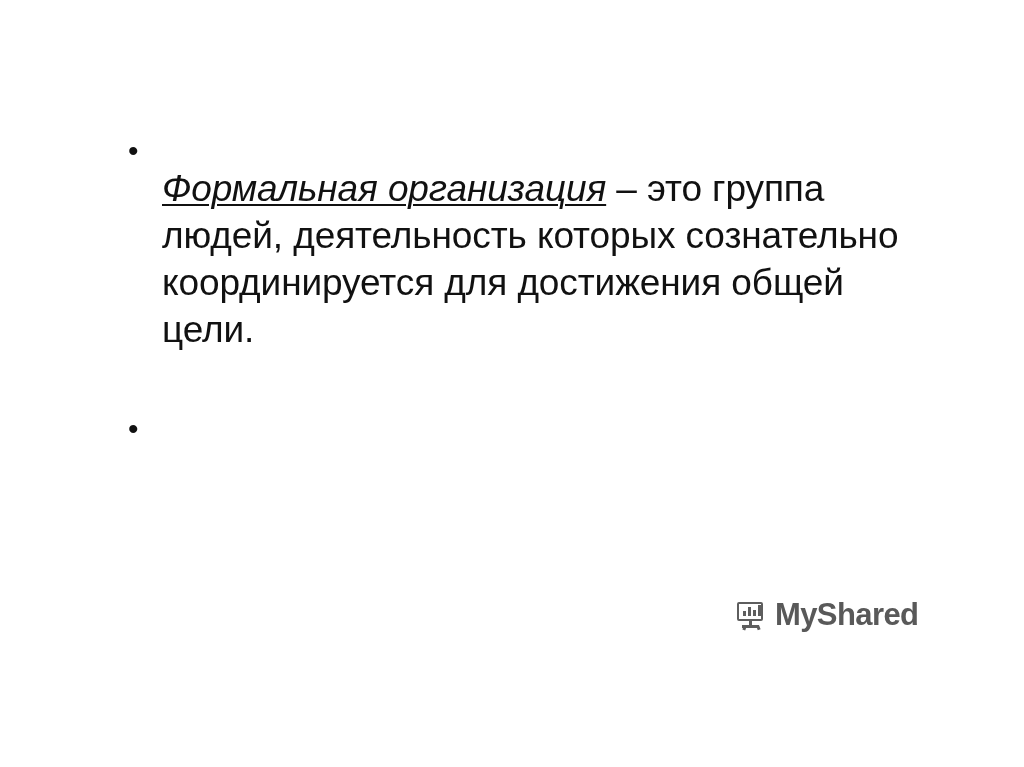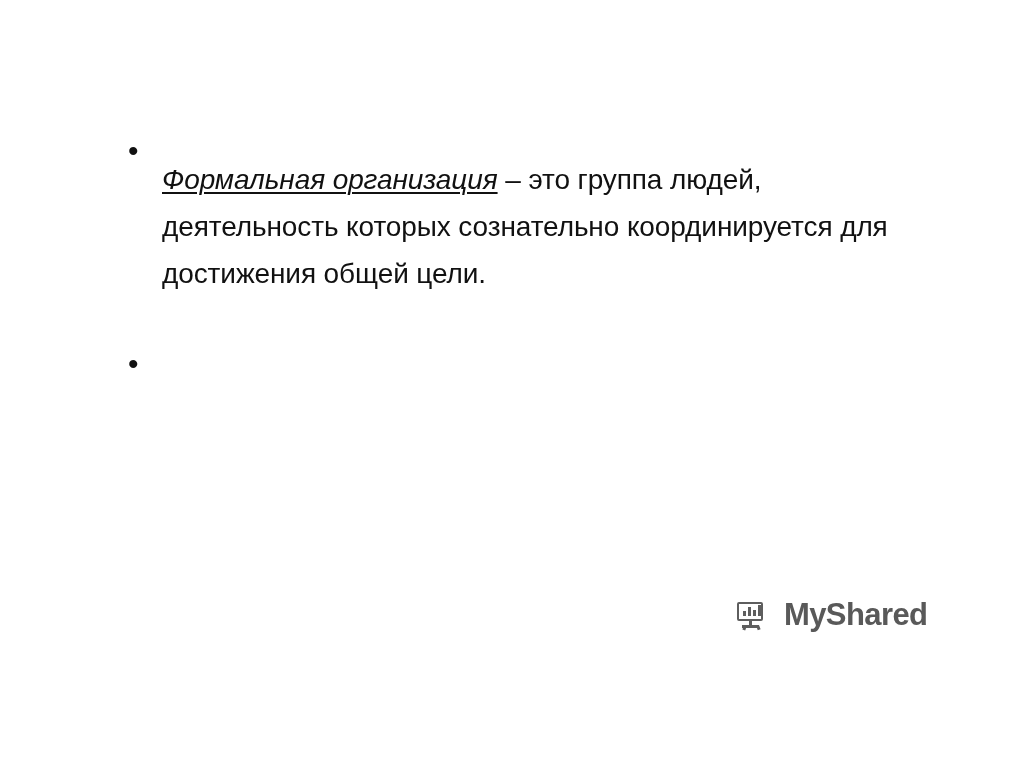--- a/index.html
+++ b/index.html
@@ -40,40 +40,40 @@
     width: 34px;
     font-size: 30px;
     line-height: 46px;
     text-align: left;
     color: #111111;
     user-select: none;
   }
 
   .bullet-text {
     flex: 1 1 auto;
-    font-size: 28px;
+    font-size: 37px;
     line-height: 47px;
     letter-spacing: -0.1px;
     color: #111111;
   }
 
   .term {
     font-style: italic;
     text-decoration: underline;
     text-underline-offset: 3px;
     text-decoration-thickness: 1.5px;
   }
 
   .watermark {
     position: absolute;
     left: 736px;
     top: 600px;
     display: flex;
     align-items: center;
-    gap: 18px;
+    gap: 9px;
     color: #575757;
   }
 
   .watermark-glyph {
     width: 30px;
     height: 30px;
     position: relative;
   }
 
   .watermark-text {

